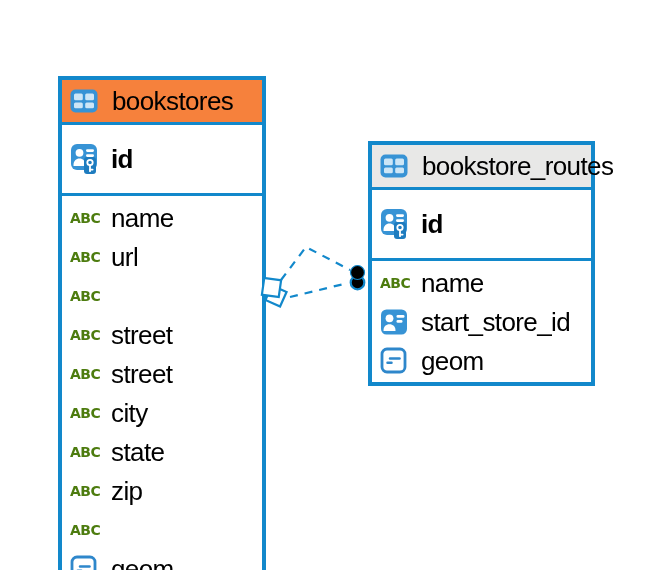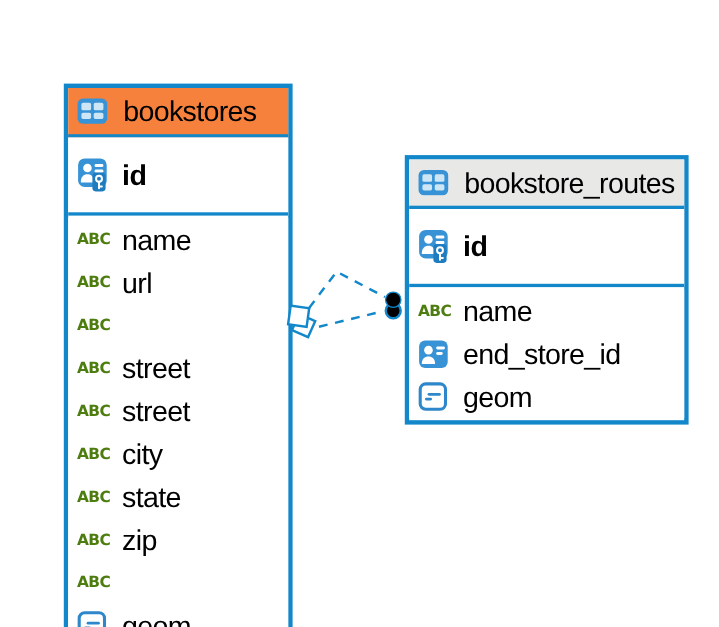--- a/index.html
+++ b/index.html
@@ -168,21 +168,21 @@
               <rect x="2" y="2" width="23" height="23" rx="5" fill="#fff" stroke="#2E87CB" stroke-width="2.8"></rect>
               <line x1="10" y1="11.5" x2="19.5" y2="11.5" stroke="#2E87CB" stroke-width="2.5" stroke-linecap="round"></line>
               <line x1="7.5" y1="15.8" x2="11.5" y2="15.8" stroke="#2E87CB" stroke-width="2.5" stroke-linecap="round"></line>
             </svg>
           </span>
           <span class="collabel">geom</span>
         </div>
       </div>
   </section>
 
-  <section class="table" style="left:368px;top:141px;width:258px;">
+  <section class="table" style="left:368px;top:141px;width:227px;">
     <header class="thead thead-gray">
       <span class="icon">
         <svg width="28" height="24" viewBox="0 0 28 24">
           <rect x="0.5" y="0.5" width="27" height="23" rx="5" fill="#3793D5"></rect>
           <rect x="4" y="4.5" width="8.8" height="6.8" rx="1.5" fill="#CDE6F6"></rect>
           <rect x="15.2" y="4.5" width="8.8" height="6.8" rx="1.5" fill="#CDE6F6"></rect>
           <rect x="4" y="13.6" width="8.8" height="5.6" rx="1.5" fill="#CDE6F6"></rect>
           <rect x="15.2" y="13.6" width="8.8" height="5.6" rx="1.5" fill="#CDE6F6"></rect>
         </svg>
       </span>
@@ -214,21 +214,21 @@
         <div class="row">
           <span class="icon">
             <svg width="28" height="26" viewBox="0 0 28 26">
               <rect x="1" y="0.5" width="26" height="25" rx="5.5" fill="#3793D5"></rect>
               <circle cx="9.5" cy="9.3" r="3.9" fill="#fff"></circle>
               <path d="M3.5 21.4 c0-4 2.6-6.2 6-6.2 s6 2.2 6 6.2 v0.6 h-12 z" fill="#fff"></path>
               <rect x="16.5" y="6" width="8" height="2.7" rx="1.3" fill="#fff"></rect>
               <rect x="16.5" y="11" width="6" height="2.7" rx="1.3" fill="#fff"></rect>
             </svg>
           </span>
-          <span class="collabel">end_store_id</span>
+          <span class="collabel">start_store_id</span>
         </div>
         <div class="row">
           <span class="icon">
             <svg width="28" height="28" viewBox="0 0 28 28">
               <rect x="2" y="2" width="23" height="23" rx="5" fill="#fff" stroke="#2E87CB" stroke-width="2.8"></rect>
               <line x1="10" y1="11.5" x2="19.5" y2="11.5" stroke="#2E87CB" stroke-width="2.5" stroke-linecap="round"></line>
               <line x1="7.5" y1="15.8" x2="11.5" y2="15.8" stroke="#2E87CB" stroke-width="2.5" stroke-linecap="round"></line>
             </svg>
           </span>
           <span class="collabel">geom</span>

